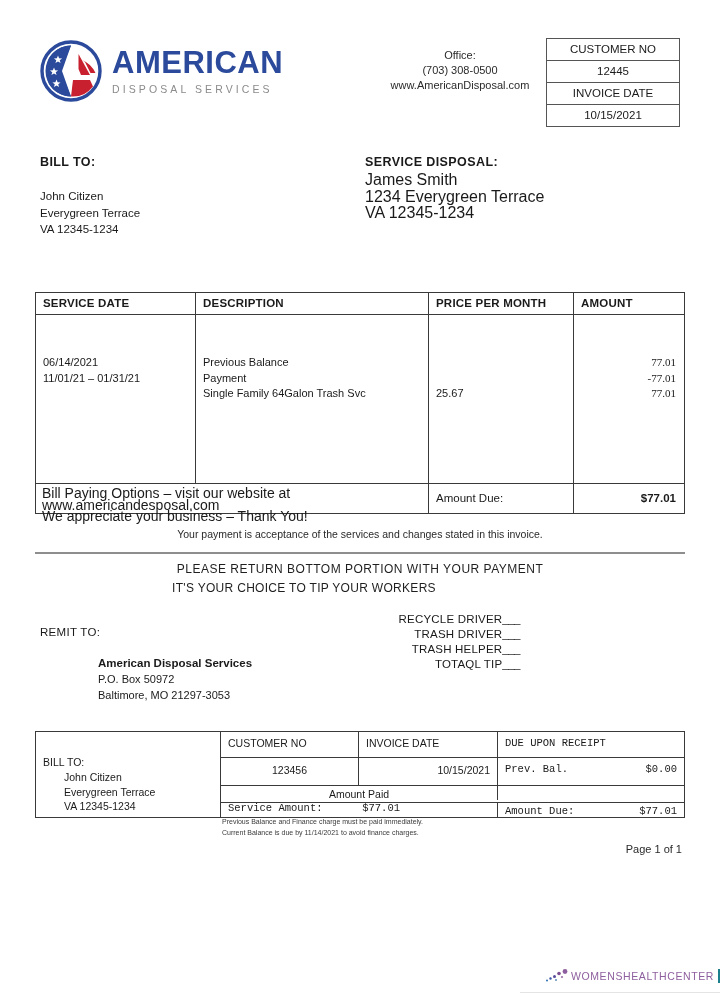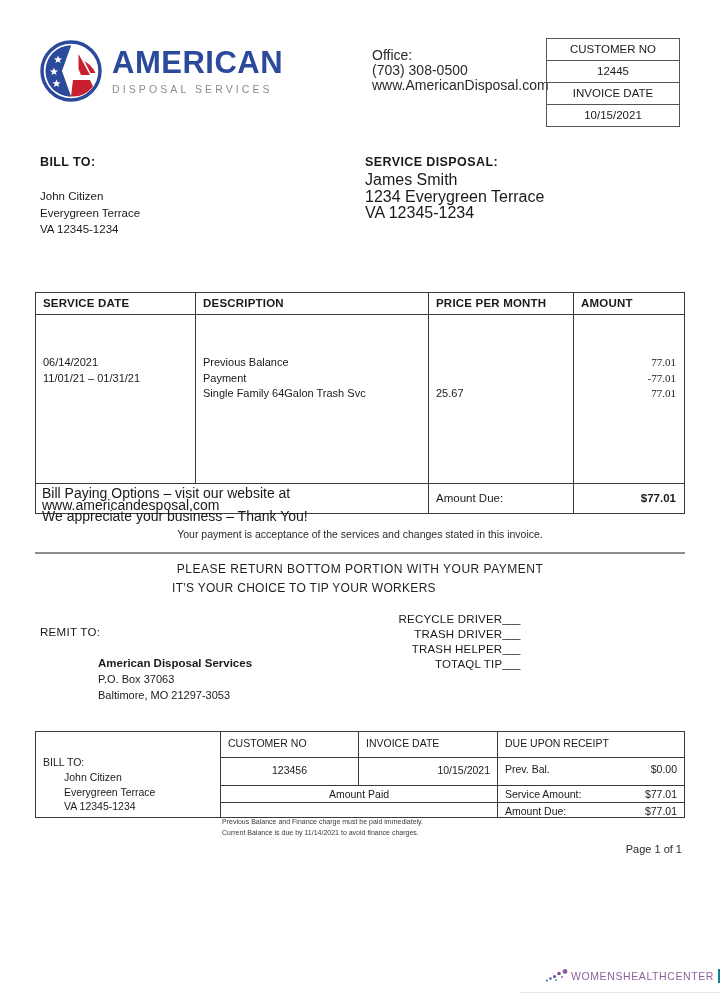--- a/index.html
+++ b/index.html
@@ -26,21 +26,21 @@
     font-size: 31px; font-weight: bold; letter-spacing: 0.5px;
     color: #2b4a9b; line-height: 1; font-family: "Liberation Sans", sans-serif;
   }
   .logo-sub {
     font-size: 10.5px; letter-spacing: 3.1px; color: #8b8b8b;
     margin-top: 5px; font-weight: normal;
   }
 
   .office-block {
     position: absolute; left: 372px; top: 48px; width: 176px;
-    text-align: left; font-size: 14px; line-height: 15px; color: #2a2a2a;
+    text-align: center; font-size: 11px; line-height: 15px; color: #2a2a2a;
   }
 
   .cust-box {
     position: absolute; left: 546px; top: 38px; width: 134px;
     border: 1.3px solid #555; border-collapse: collapse;
   }
   .cust-box .cb-row {
     border-bottom: 1.3px solid #555; text-align: center;
     font-size: 11.5px; padding: 3px 0 4px; line-height: 14px;
   }
@@ -125,26 +125,26 @@
   .rt-left {
     position: absolute; left: 0; top: 0; width: 185px; height: 100%;
     border-right: 1.3px solid #3a3a3a;
   }
   .rt-billto { position: absolute; left: 7px; top: 24px; font-size: 10.5px; }
   .rt-addr { position: absolute; left: 28px; top: 38px; font-size: 10.5px; line-height: 14.5px; }
 
   .rt-right { position: absolute; left: 185px; top: 0; width: 463px; height: 100%; }
   .rt-r1 { display: flex; height: 26px; border-bottom: 1.3px solid #3a3a3a; }
   .rt-r2 { display: flex; height: 28px; border-bottom: 1.3px solid #3a3a3a; }
-  .rt-r3 { display: flex; height: 17px; border-bottom: 1.3px solid #3a3a3a; }
+  .rt-r3 { display: flex; height: 17px; border-bottom: 1.3px solid #3a3a3a; flex-direction: column; }
   .rt-r4 { display: flex; height: 15px; }
 
   .rc-a { width: 138px; border-right: 1.3px solid #3a3a3a; font-size: 10.5px; }
   .rc-b { width: 139px; border-right: 1.3px solid #3a3a3a; font-size: 10.5px; }
-  .rc-c { width: 186px; font-size: 10.5px; position: relative; }
+  .rc-c { width: 186px; font-size: 10.5px; position: relative; font-family: Liberation Mono, monospace; }
   .rc-wide { width: 277px; border-right: 1.3px solid #3a3a3a; font-size: 10.5px; text-align: center; }
 
   .pad-l { padding: 5px 0 0 7px; }
   .ctr { text-align: center; padding-top: 6px; }
   .rc-c .lbl { position: absolute; left: 7px; top: 5px; }
   .rc-c .amt { position: absolute; right: 7px; top: 5px; }
   .rc-c.tight .lbl, .rc-c.tight .amt { top: 2px; }
 
   .fineprint {
     position: absolute; left: 222px; top: 816px;
@@ -281,21 +281,21 @@
   <div class="tips">
     <div class="tl"><span>RECYCLE DRIVER</span><span class="ul">___</span></div>
     <div class="tl"><span>TRASH DRIVER</span><span class="ul">___</span></div>
     <div class="tl"><span>TRASH HELPER</span><span class="ul">___</span></div>
     <div class="tl"><span>TOTAQL TIP</span><span class="ul">___</span></div>
   </div>
 
   <div class="remit-hdr">REMIT TO:</div>
   <div class="remit-body">
     <div class="rb-name">American Disposal Services</div>
-    <div>P.O. Box 37063</div>
+    <div>P.O. Box 50972</div>
     <div>Baltimore, MO 21297-3053</div>
   </div>
 
   <div class="rem-table">
     <div class="rt-left">
       <div class="rt-billto">BILL TO:</div>
       <div class="rt-addr">
         <div>John Citizen</div>
         <div>Everygreen Terrace</div>
         <div>VA 12345-1234</div>

